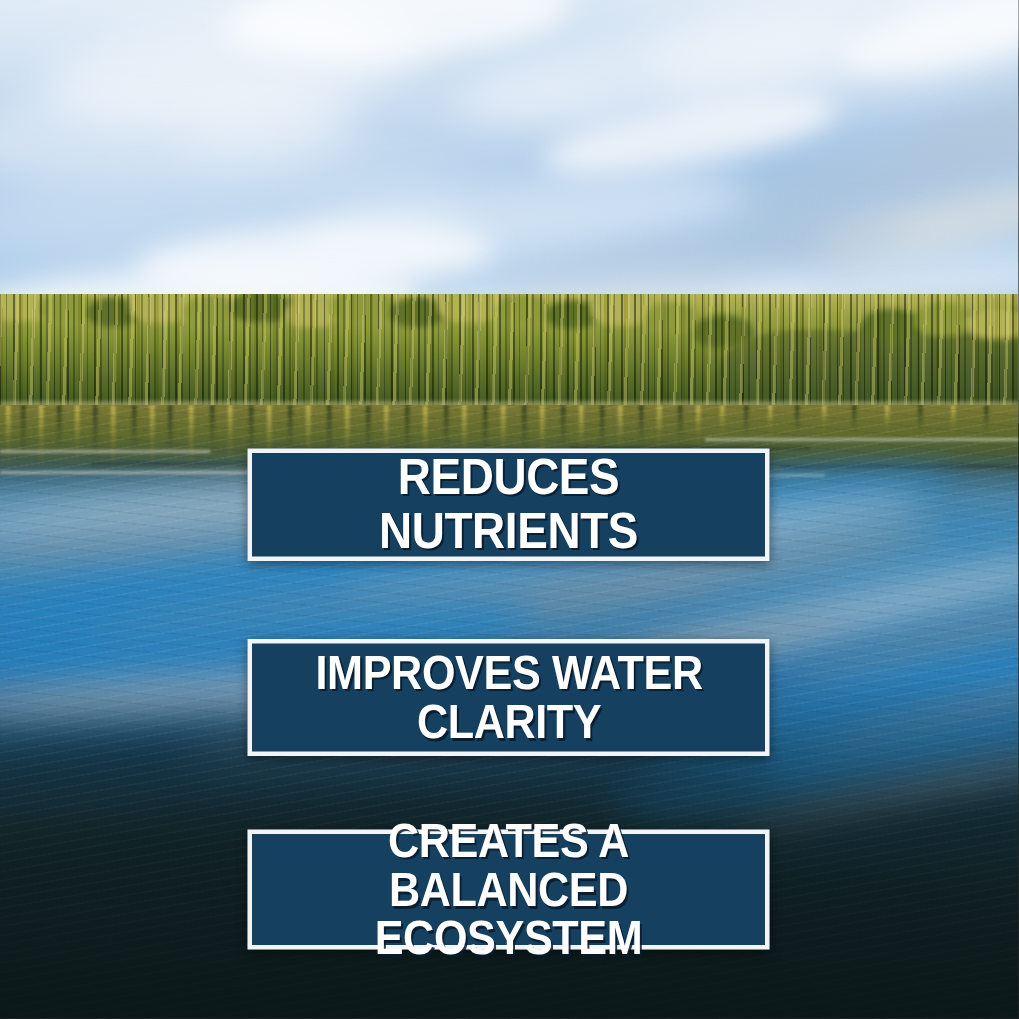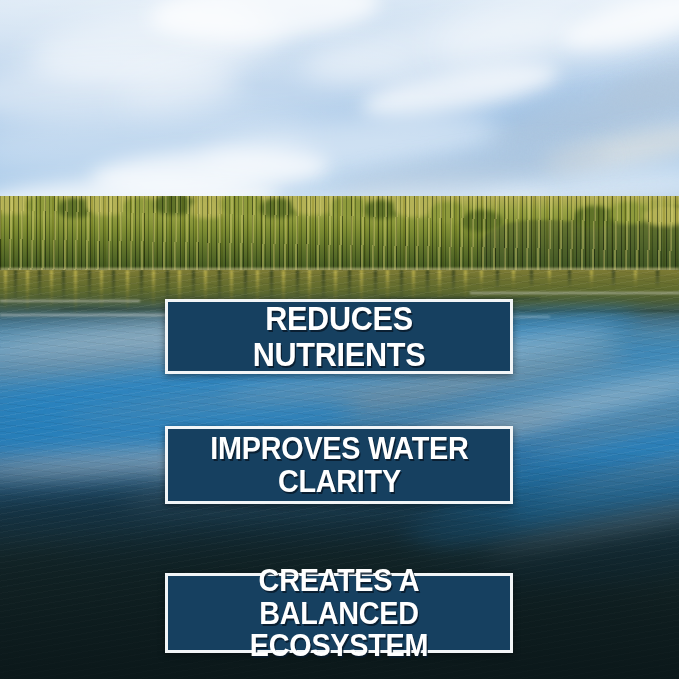--- a/index.html
+++ b/index.html
@@ -232,21 +232,21 @@
     letter-spacing: -0.3px;
     line-height: 1.03;
     text-shadow: 1.5px 1.8px 0 rgba(8,26,42,0.85);
     white-space: pre-line;
     transform: scaleX(0.90);
     transform-origin: center center;
   }
 
   #box1 { left: 165px; top: 299px; width: 348px; height: 75px; }
   #box2 { left: 165px; top: 426px; width: 348px; height: 78px; }
-  #box3 { left: 165px; top: 573px; width: 348px; height: 80px; }
+  #box3 { left: 165px; top: 553px; width: 348px; height: 80px; }
 
   #box1 .callout-text { font-size: 34px; }
   #box2 .callout-text { font-size: 32px; }
   #box3 .callout-text { font-size: 32px; }
 </style>
 </head>
 <body>
 
 <div id="stage">
 

